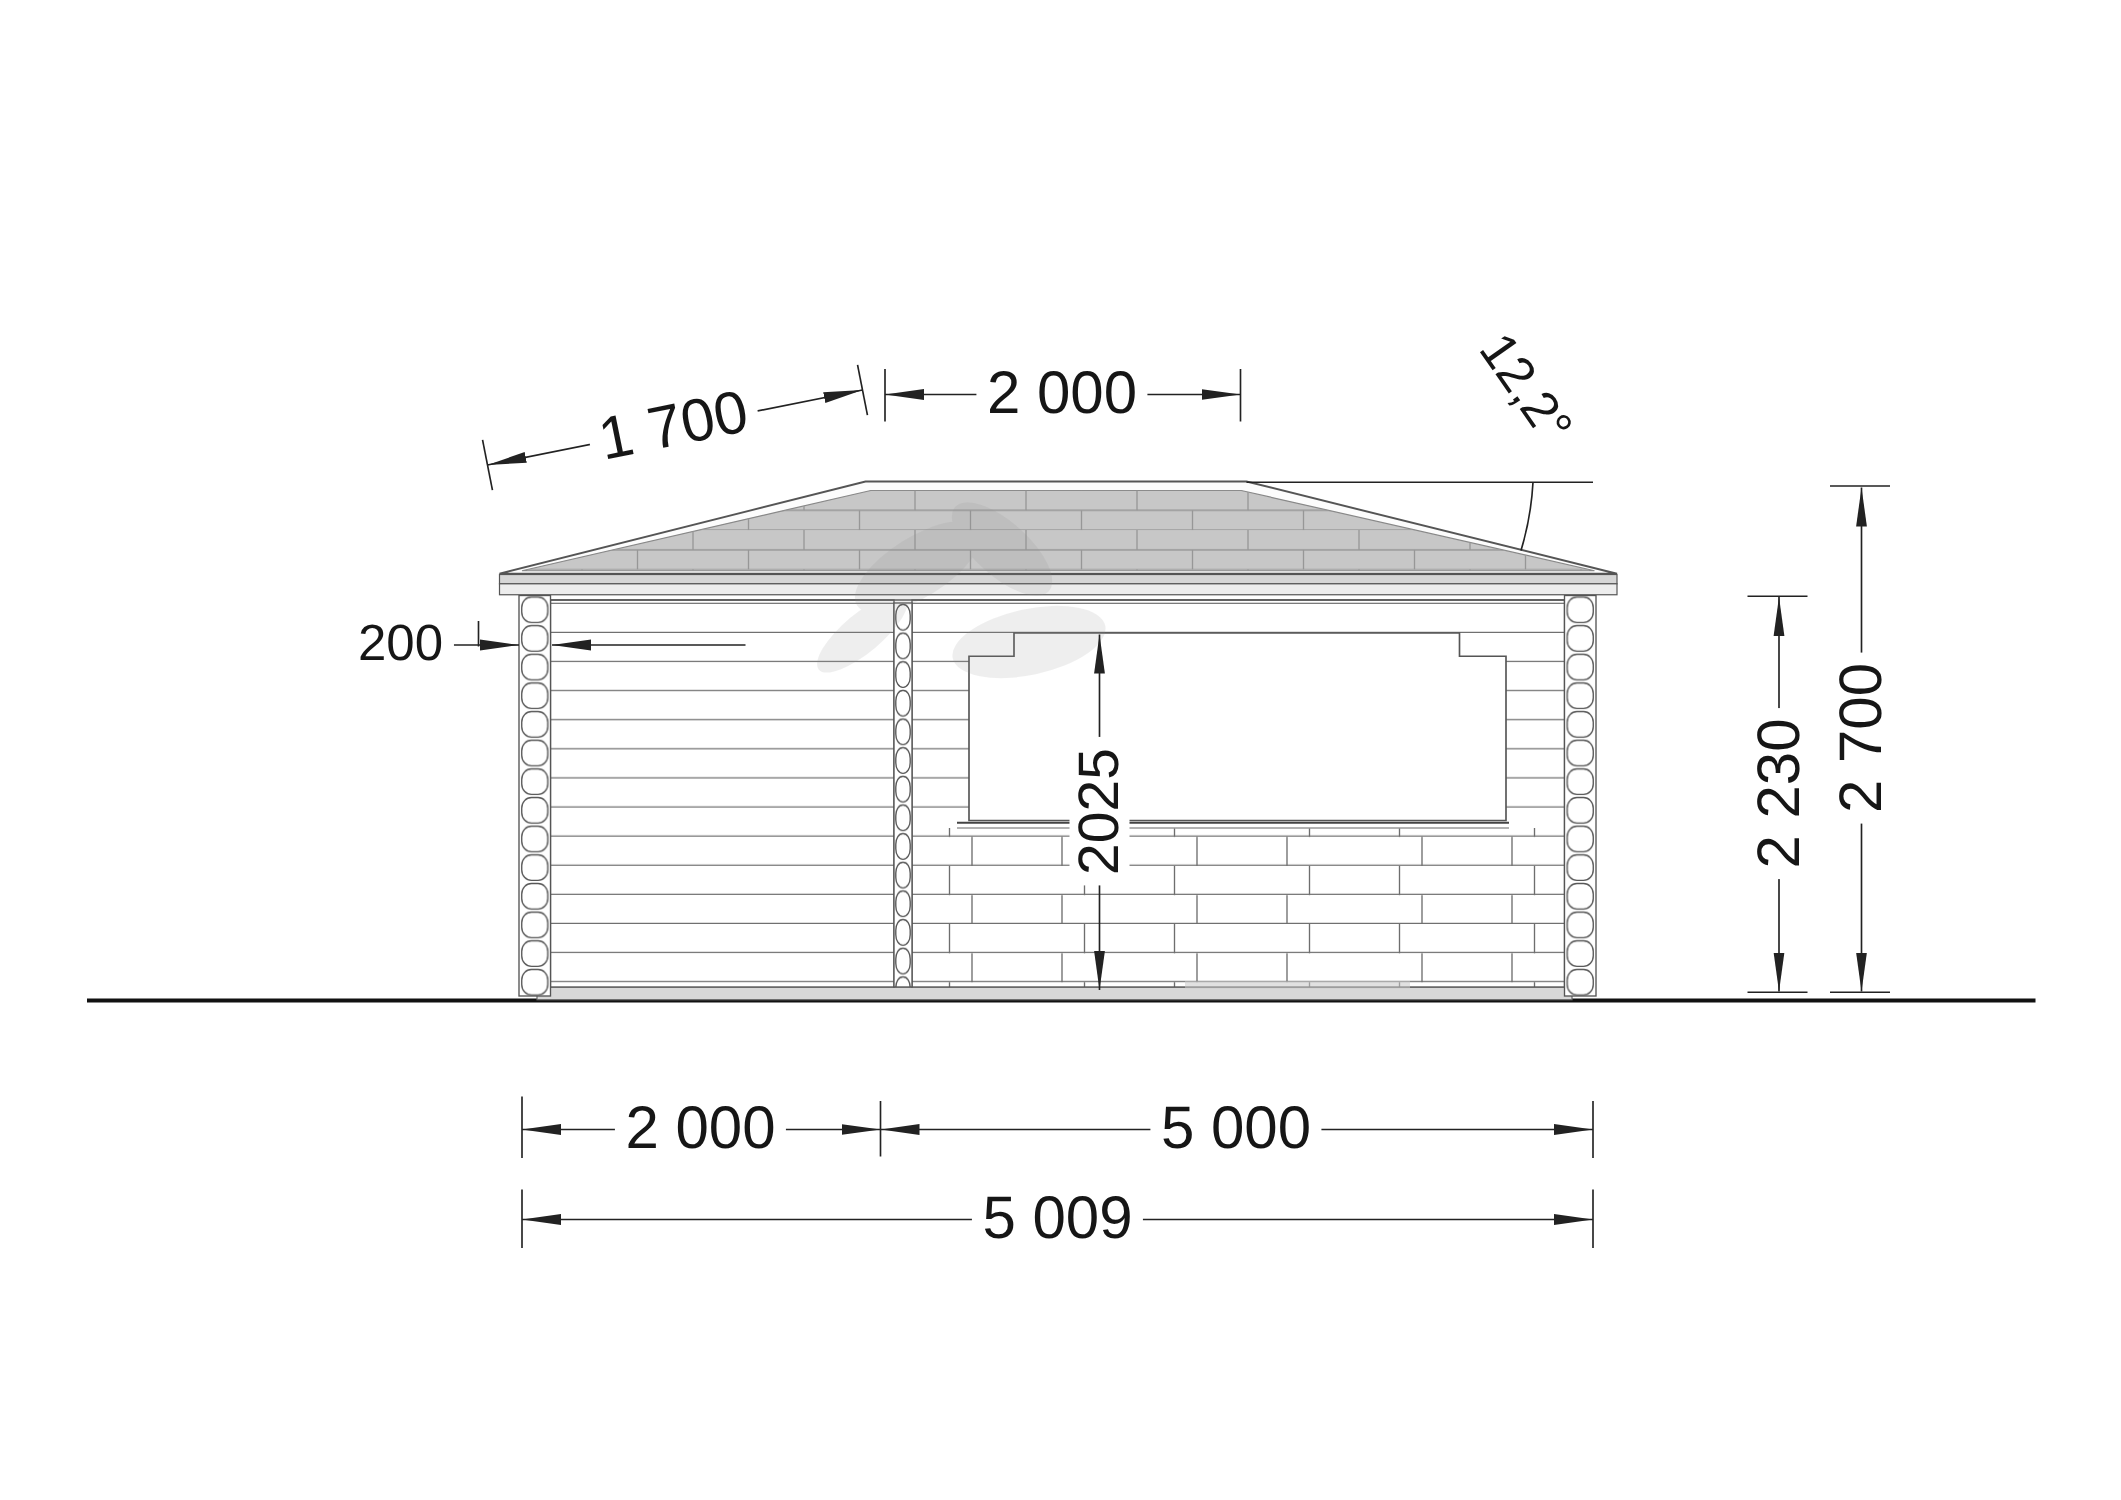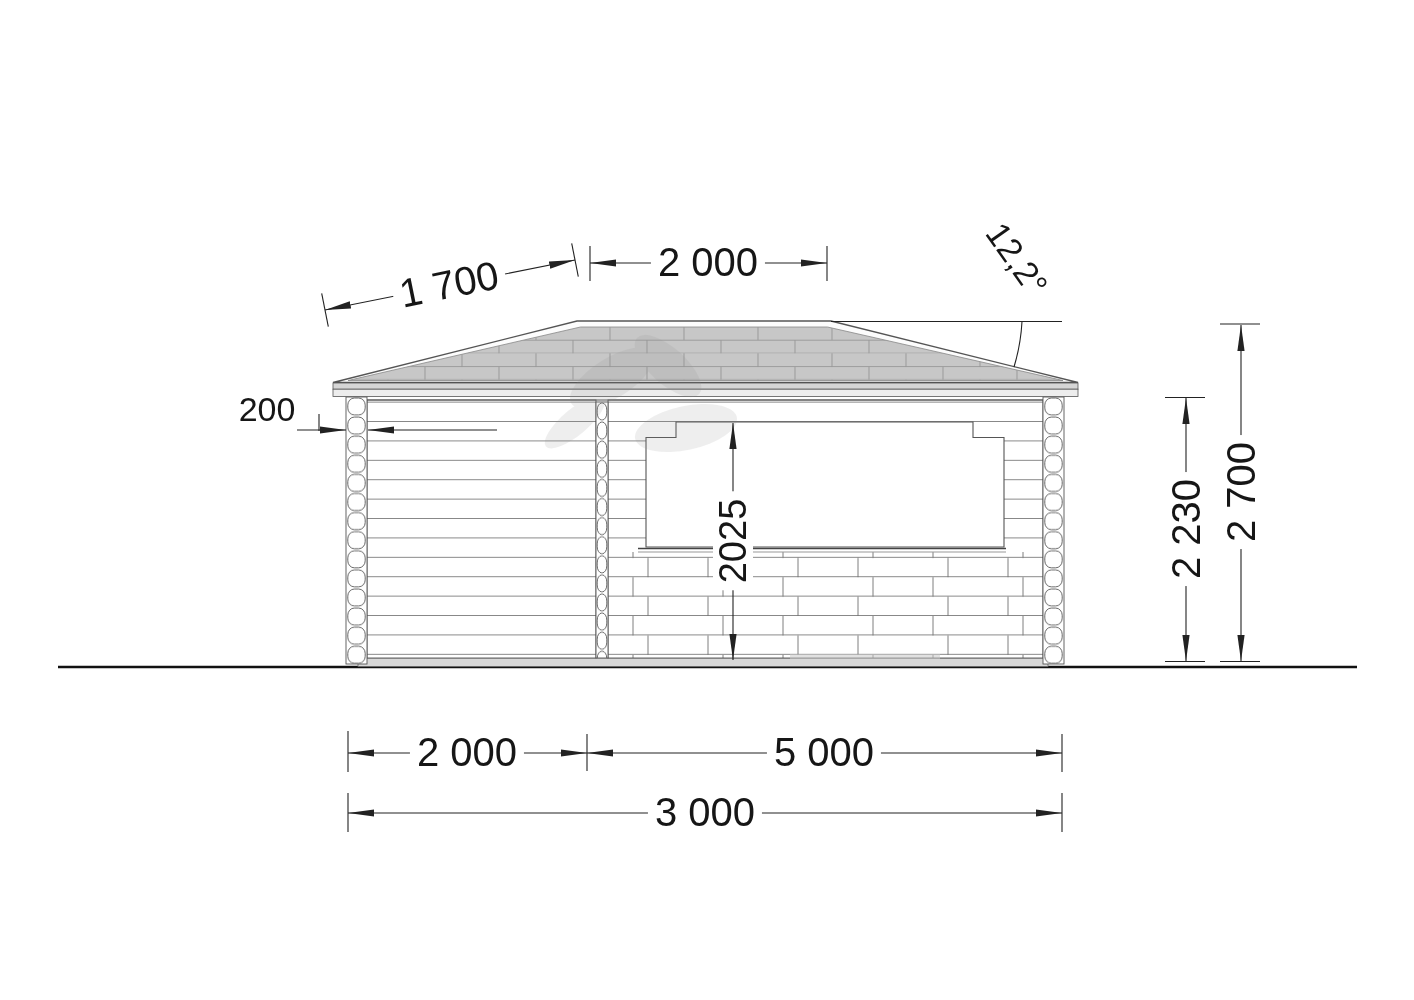--- a/index.html
+++ b/index.html
@@ -159,26 +159,26 @@
     </g>
   </g>
 </svg>
 
 <div class="dim-label" style="left:449px;top:284px;transform:translate(-50%,-50%) rotate(-11.5deg);">1 700</div>
 
 <div class="dim-label" style="left:708px;top:262px;transform:translate(-50%,-50%);">2 000</div>
 
 <div class="dim-label small" style="left:1017px;top:259px;transform:translate(-50%,-50%) rotate(55deg);">12,2°</div>
 
-<div class="dim-label small" style="left:267px;top:409px;transform:translate(-50%,-50%);">200</div>
+<div class="dim-label small" style="left:267px;top:429px;transform:translate(-50%,-50%);">200</div>
 
 <div class="dim-label mid" style="left:733px;top:541px;transform:translate(-50%,-50%) rotate(-90deg);">2025</div>
 
 <div class="dim-label" style="left:1186px;top:529px;transform:translate(-50%,-50%) rotate(-90deg);">2 230</div>
 
 <div class="dim-label" style="left:1241px;top:492px;transform:translate(-50%,-50%) rotate(-90deg);">2 700</div>
 
 <div class="dim-label" style="left:467px;top:752px;transform:translate(-50%,-50%);">2 000</div>
 
 <div class="dim-label" style="left:824px;top:752px;transform:translate(-50%,-50%);">5 000</div>
 
-<div class="dim-label" style="left:705px;top:812px;transform:translate(-50%,-50%);">3 000</div>
+<div class="dim-label" style="left:705px;top:812px;transform:translate(-50%,-50%);">5 009</div>
 </div>
 
 </body></html>

